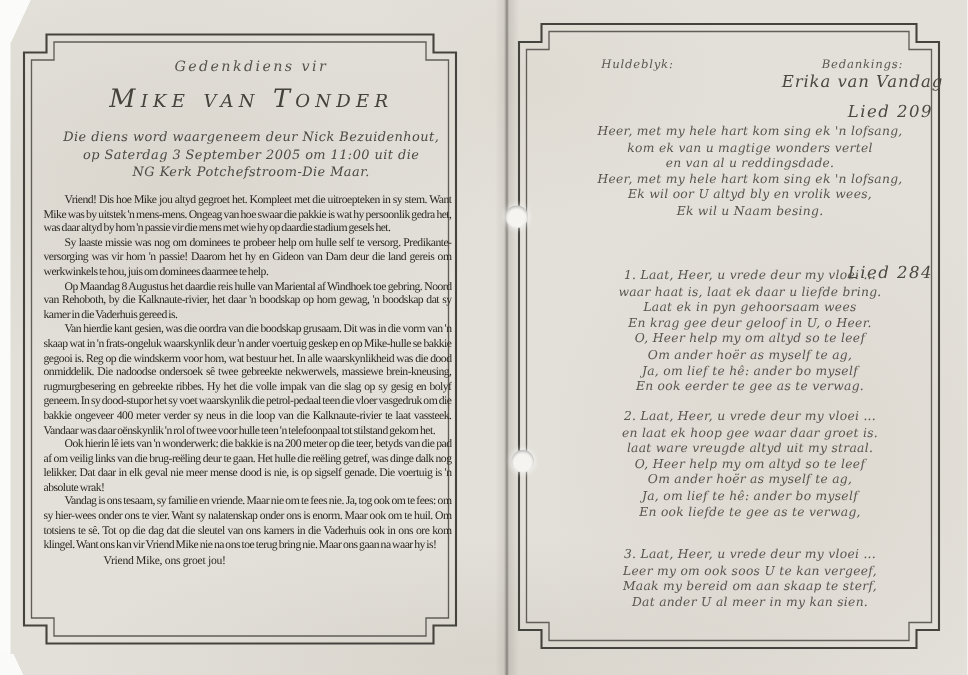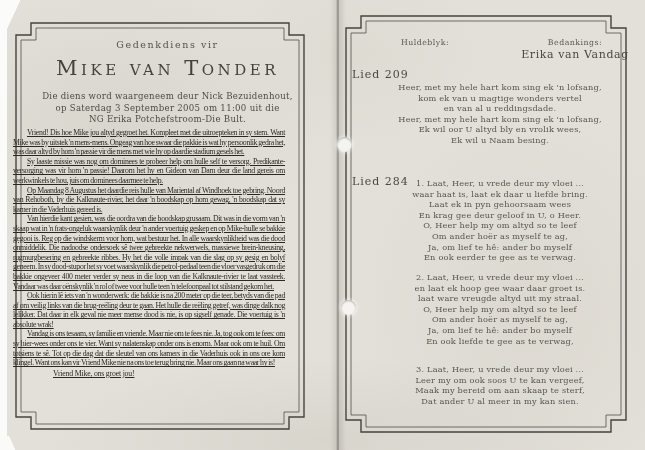--- a/index.html
+++ b/index.html
@@ -31,40 +31,40 @@
       rgba(48,45,40,.50) 50%, rgba(70,65,58,.14) 58%, rgba(0,0,0,0) 100%);}
   .hole{position:absolute;width:15px;height:15px;border-radius:50%;background:#f5f4f1;
     box-shadow:inset 0 1px 2px rgba(0,0,0,.28), 0 0 4px rgba(255,255,255,.9);}
   .hole1{left:337px;top:137px;}
   .hole2{left:341px;top:300px;}
   
   svg.borders{position:absolute;left:0;top:0;}
   .b-outer{fill:none;stroke:var(--border-ink);stroke-width:1.4;}
   .b-inner{fill:none;stroke:#605e57;stroke-width:0.9;}
   
-  .deco{font-family:"DejaVu Serif", serif;color:var(--deco-ink);}
+  .deco{font-family:"DejaVu Serif", serif;color:var(--deco-ink);font-style:italic;}
   
   .lp-header{position:absolute;left:30px;top:39px;width:275px;text-align:center;}
   .eyebrow{font-size:9.5px;letter-spacing:1.6px;color:#55534d;}
-  .big-title{font-variant:small-caps;font-size:21px;letter-spacing:3.5px;
+  .big-title{font-variant:small-caps;font-size:17px;letter-spacing:3.5px;
     color:#44423c;margin-top:6px;}
   .subtitle{margin-top:11px;font-size:8.6px;line-height:11.6px;color:#4c4a44;
     letter-spacing:.3px;}
-  .lp-flow{position:absolute;left:13px;top:128px;width:272px;color:var(--ink);text-decoration:underline;}
+  .lp-flow{position:absolute;left:29px;top:128px;width:272px;color:var(--ink);}
   .lp-flow p{margin:0;font-size:7.8px;line-height:9.6px;text-align:justify;
     text-indent:14px;letter-spacing:-0.35px;word-spacing:-0.6px;}
   .lp-closing{margin-top:1px;font-size:7.8px;line-height:9.6px;
     letter-spacing:-0.2px;padding-left:40px;color:var(--ink);}
   
   .tribute{position:absolute;top:38px;text-align:center;}
   .tribute.t0{left:365px;width:120px;}
   .tribute.t1{left:510px;width:130px;}
   .t-label{font-size:7.8px;letter-spacing:.5px;color:#5a5852;}
   .t-name{font-size:11px;letter-spacing:.6px;color:#4a4842;margin-top:1px;}
-  .song-title{position:absolute;left:352px;width:270px;text-align:left;
+  .song-title{position:absolute;left:352px;width:270px;text-align:right;
     font-size:11px;letter-spacing:1px;color:#4a4842;}
   .stanza{position:absolute;left:352px;width:296px;text-align:center;
     font-size:8.2px;line-height:10.6px;color:#57554e;letter-spacing:.2px;}
   .st-209t{top:68px;}  .st-209{top:82px;}
   .st-284t{top:175px;} .st-284a{top:178px;} .st-284b{top:272px;} .st-284c{top:364px;}
   .vline{white-space:nowrap;}
 </style>
 </head>
 <body>
 
@@ -87,21 +87,21 @@
   <div class="hole hole1"></div>
   <div class="hole hole2"></div>
 
   <div>
     <div class="lp-header deco">
       <div class="eyebrow">Gedenkdiens vir</div>
       <div class="big-title">Mike van Tonder</div>
       <div class="subtitle">
           <div class="vline">Die diens word waargeneem deur Nick Bezuidenhout,</div>
           <div class="vline">op Saterdag 3 September 2005 om 11:00 uit die</div>
-          <div class="vline">NG Erika Potchefstroom-Die Bult.</div>
+          <div class="vline">NG Kerk Potchefstroom-Die Maar.</div>
         </div>
     </div>
     <div class="lp-flow">
       <div>
           <p>Vriend! Dis hoe Mike jou altyd gegroet het. Kompleet met die uitroepteken in sy stem. Want Mike was by uitstek 'n mens-mens. Ongeag van hoe swaar die pakkie is wat hy persoonlik gedra het, was daar altyd by hom 'n passie vir die mens met wie hy op daardie stadium gesels het.</p>
           <p>Sy laaste missie was nog om dominees te probeer help om hulle self te versorg. Predikante-versorging was vir hom 'n passie! Daarom het hy en Gideon van Dam deur die land gereis om werkwinkels te hou, juis om dominees daarmee te help.</p>
           <p>Op Maandag 8 Augustus het daardie reis hulle van Mariental af Windhoek toe gebring. Noord van Rehoboth, by die Kalknaute-rivier, het daar 'n boodskap op hom gewag, 'n boodskap dat sy kamer in die Vaderhuis gereed is.</p>
           <p>Van hierdie kant gesien, was die oordra van die boodskap grusaam. Dit was in die vorm van 'n skaap wat in 'n frats-ongeluk waarskynlik deur 'n ander voertuig geskep en op Mike-hulle se bakkie gegooi is. Reg op die windskerm voor hom, wat bestuur het. In alle waarskynlikheid was die dood onmiddelik. Die nadoodse ondersoek sê twee gebreekte nekwerwels, massiewe brein-kneusing, rugmurgbesering en gebreekte ribbes. Hy het die volle impak van die slag op sy gesig en bolyf geneem. In sy dood-stupor het sy voet waarskynlik die petrol-pedaal teen die vloer vasgedruk om die bakkie ongeveer 400 meter verder sy neus in die loop van die Kalknaute-rivier te laat vassteek. Vandaar was daar oënskynlik 'n rol of twee voor hulle teen 'n telefoonpaal tot stilstand gekom het.</p>
           <p>Ook hierin lê iets van 'n wonderwerk: die bakkie is na 200 meter op die teer, betyds van die pad af om veilig links van die brug-reëling deur te gaan. Het hulle die reëling getref, was dinge dalk nog lelikker. Dat daar in elk geval nie meer mense dood is nie, is op sigself genade. Die voertuig is 'n absolute wrak!</p>
           <p>Vandag is ons tesaam, sy familie en vriende. Maar nie om te fees nie. Ja, tog ook om te fees: om sy hier-wees onder ons te vier. Want sy nalatenskap onder ons is enorm. Maar ook om te huil. Om totsiens te sê. Tot op die dag dat die sleutel van ons kamers in die Vaderhuis ook in ons ore kom klingel. Want ons kan vir Vriend Mike nie na ons toe terug bring nie. Maar ons gaan na waar hy is!</p>

